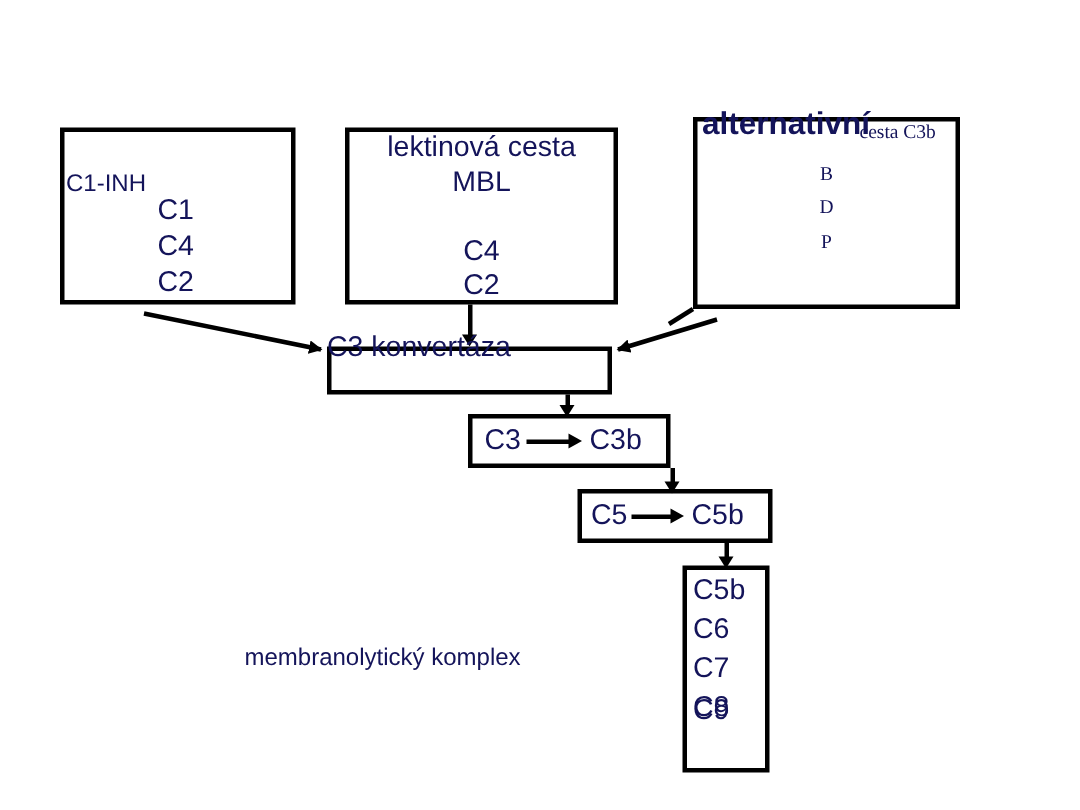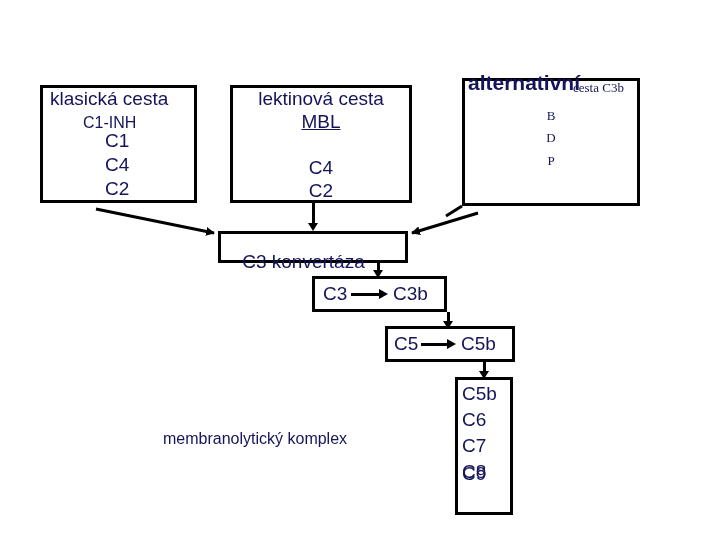--- a/index.html
+++ b/index.html
@@ -33,21 +33,21 @@
     background: transparent;
     box-sizing: border-box;
   }
   .txt {
     position: absolute;
     color: #14145a;
     white-space: nowrap;
     line-height: 1.0;
   }
   .classic-title { font-size: 19px; }
-  .classic-inh   { font-size: 16px; padding-left: 39px; }
+  .classic-inh   { font-size: 16px; }
   .classic-item  { font-size: 19px; }
   .lect-line     { font-size: 19px; width: 182px; text-align: center; }
   .alt-main      { font-size: 21px; font-weight: bold; }
   .alt-sub       { font-size: 13px; font-family: "Liberation Serif", serif; }
   .alt-item      { font-size: 13px; font-family: "Liberation Serif", serif;
                    width: 178px; text-align: center; }
   .node-label    { font-size: 19px; }
   .mac-item      { font-size: 19px; }
   .plain-label   { font-size: 16px; }
 
@@ -81,29 +81,28 @@
   svg.diag { position: absolute; left: 0; top: 0; width: 720px; height: 540px;
              pointer-events: none; }
 </style>
 </head>
 <body>
 
 <div id="slide">
 
 
   <div class="box" style="left:40px; top:85px; width:157px; height:118px;"></div>
-  <div class="txt classic-title" style="left:50px; top:89px;">klasická cesta</div>
   <div class="txt classic-inh" style="left:44px; top:115px;">C1-INH</div>
   <div class="txt classic-item" style="left:105px; top:131px;">C1</div>
   <div class="txt classic-item" style="left:105px; top:155px;">C4</div>
   <div class="txt classic-item" style="left:105px; top:179px;">C2</div>
 
   <div class="box" style="left:230px; top:85px; width:182px; height:118px;"></div>
   <div class="txt lect-line" style="left:230px; top:89px;">lektinová cesta</div>
-  <div class="txt lect-line" style="left:230px; top:112px;text-decoration:underline;">MBL</div>
+  <div class="txt lect-line" style="left:230px; top:112px;">MBL</div>
   <div class="txt lect-line" style="left:230px; top:158px;">C4</div>
   <div class="txt lect-line" style="left:230px; top:181px;">C2</div>
 
   <div class="box" style="left:462px; top:78px; width:178px; height:128px;"></div>
   <div class="txt alt-main" style="left:468px; top:72px;">alternativní</div>
   <div class="txt alt-sub" style="left:573px; top:81px;">cesta C3b</div>
   <div class="txt alt-item" style="left:462px; top:109px;">B</div>
   <div class="txt alt-item" style="left:462px; top:131px;">D</div>
   <div class="txt alt-item" style="left:462px; top:154px;">P</div>
 
@@ -117,21 +116,21 @@
     <line x1="96" y1="209" x2="214" y2="233" stroke="#000000" stroke-width="3" marker-end="url(#arrowL)"></line>
 
     <line x1="462" y1="206" x2="446" y2="216" stroke="#000000" stroke-width="3"></line>
     <line x1="478" y1="213" x2="412" y2="233" stroke="#000000" stroke-width="3" marker-end="url(#arrowL)"></line>
   </svg>
 
   <div class="vline" style="left:312px; top:203px; height:21px;"></div>
   <div class="ahead-down" style="left:308px; top:223px;"></div>
 
   <div class="box" style="left:218px; top:231px; width:190px; height:32px;"></div>
-  <div class="txt node-label" style="left:218px; top:252px; width:171px; text-align:center;">C3 konvertáza</div>
+  <div class="txt node-label" style="left:218px; top:222px; width:171px; text-align:left;">C3 konvertáza</div>
 
   <div class="vline" style="left:377px; top:263px; height:9px;"></div>
   <div class="ahead-down" style="left:373px; top:270px;"></div>
 
   <div class="box" style="left:312px; top:276px; width:135px; height:36px;"></div>
   <div class="txt node-label" style="left:323px; top:284px;">C3</div>
   <div class="hline" style="left:351px; top:293px; width:30px;"></div>
   <div class="ahead-right" style="left:379px; top:289px;"></div>
   <div class="txt node-label" style="left:393px; top:284px;">C3b</div>
 

